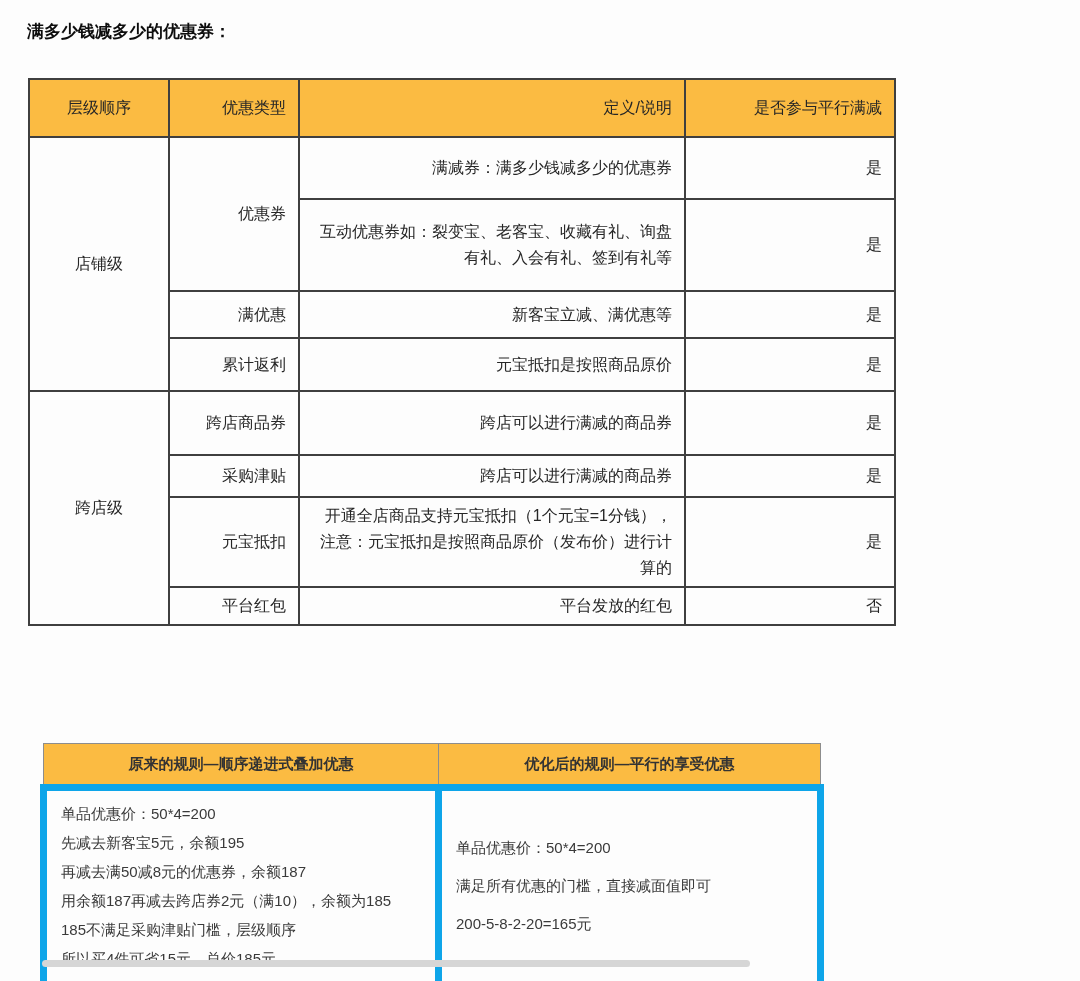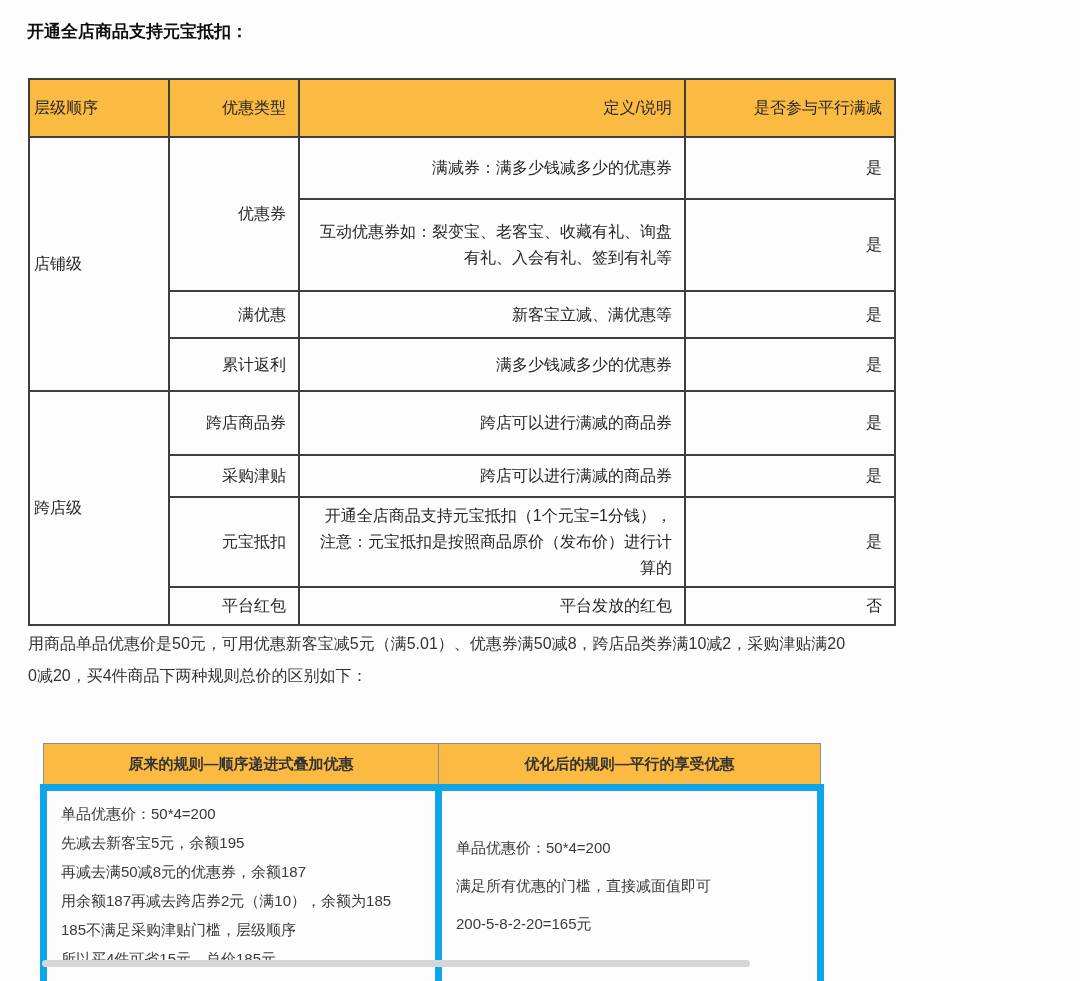--- a/index.html
+++ b/index.html
@@ -24,21 +24,21 @@
   #t1 th, #t1 td {
     border:2px solid #3f3f3f;
     padding:5px 12px;
     line-height:26px;
     font-weight:400;
     vertical-align:middle;
     text-align:right;
     word-break:break-all;
   }
   #t1 thead th { background:#FBBB42; height:46px; }
-  #t1 .center { text-align:left; padding:5px 4px; }
+  #t1 .center { text-align:center; padding:5px 4px; }
   #t1 tr.h1 td { height:50px; }
   #t1 tr.h2 td { height:80px; }
   #t1 tr.h3 td { height:35px;margin-left:31px; }
   #t1 tr.h4 td { height:41px; }
   #t1 tr.h5 td { height:52px; }
   #t1 tr.h6 td { height:30px; }
   #t1 tr.h7 td { height:72px; }
   #t1 tr.h8 td { height:26px; }
   
   .example {
@@ -69,21 +69,21 @@
   
   .hbar {
     position:absolute; left:42px; top:960px;
     width:708px; height:7px;
     background:#d6d6d6; border-radius:4px;
   }
 </style>
 </head>
 <body>
 
-<div class="title">开通全店商品支持元宝抵扣：</div>
+<div class="title">满多少钱减多少的优惠券：</div>
 
 <table id="t1">
   <colgroup>
     <col style="width:140px">
       <col style="width:130px">
       <col style="width:386px">
       <col style="width:210px">
   </colgroup>
   <thead>
     <tr>
@@ -104,21 +104,21 @@
       <td>互动优惠券如：裂变宝、老客宝、收藏有礼、询盘有礼、入会有礼、签到有礼等</td>
       <td>是</td>
     </tr>
     <tr class="h3">
       <td>满优惠</td>
       <td>新客宝立减、满优惠等</td>
       <td>是</td>
     </tr>
     <tr class="h4">
       <td>累计返利</td>
-      <td>满多少钱减多少的优惠券</td>
+      <td>元宝抵扣是按照商品原价</td>
       <td>是</td>
     </tr>
     <tr class="h5">
       <td class="center" rowspan="4">跨店级</td>
       <td>跨店商品券</td>
       <td>跨店可以进行满减的商品券</td>
       <td>是</td>
     </tr>
     <tr class="h6">
       <td>采购津贴</td>
@@ -132,21 +132,20 @@
     </tr>
     <tr class="h8">
       <td>平台红包</td>
       <td>平台发放的红包</td>
       <td>否</td>
     </tr>
   </tbody>
 </table>
 
 <div class="example">
-  <div>用商品单品优惠价是50元，可用优惠新客宝减5元（满5.01）、优惠券满50减8，跨店品类券满10减2，采购津贴满200减20，买4件商品下两种规则总价的区别如下：</div>
 </div>
 
 <table id="t2">
   <colgroup>
       <col style="width:395px">
       <col style="width:382px">
     </colgroup>
   <thead>
     <tr>
       <th>原来的规则—顺序递进式叠加优惠</th>

